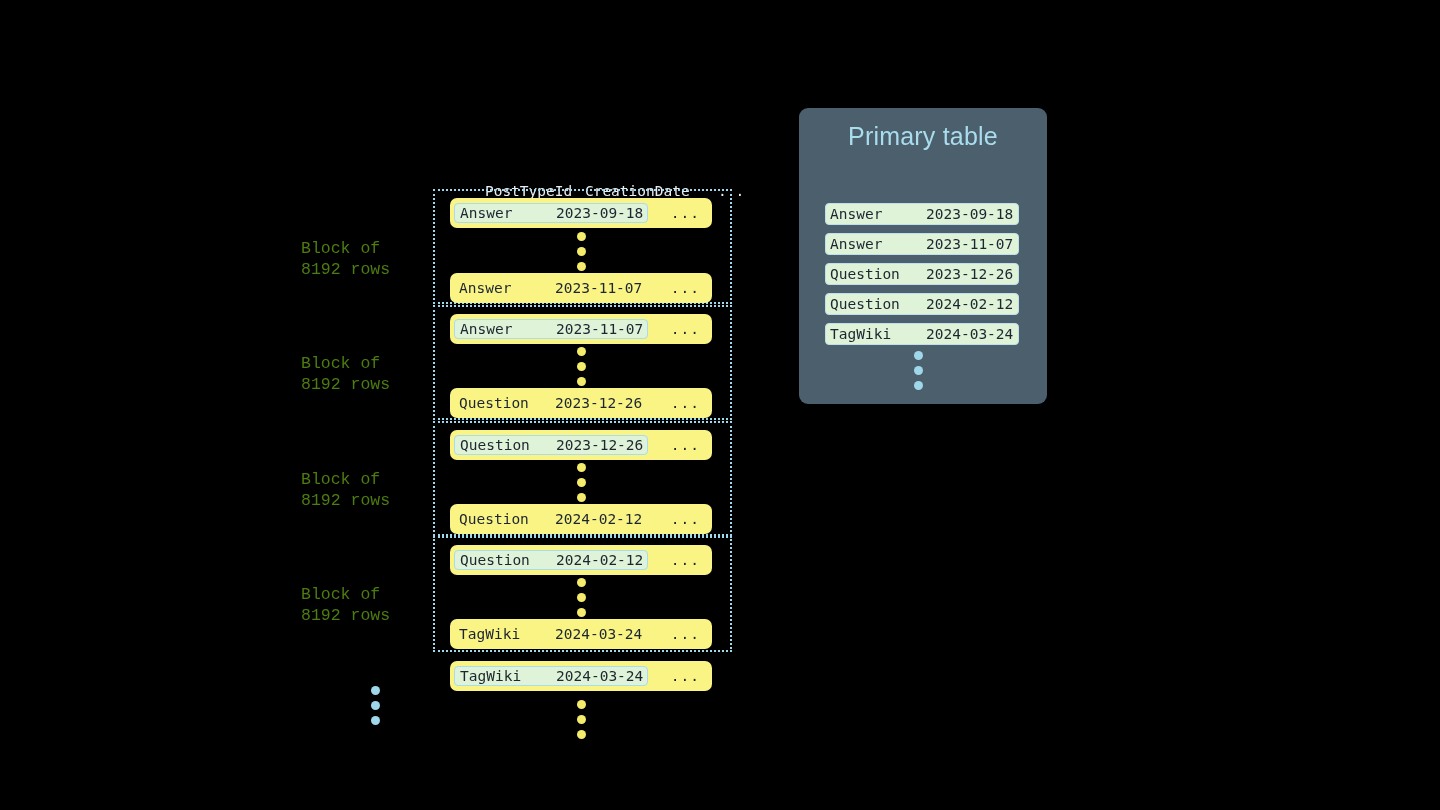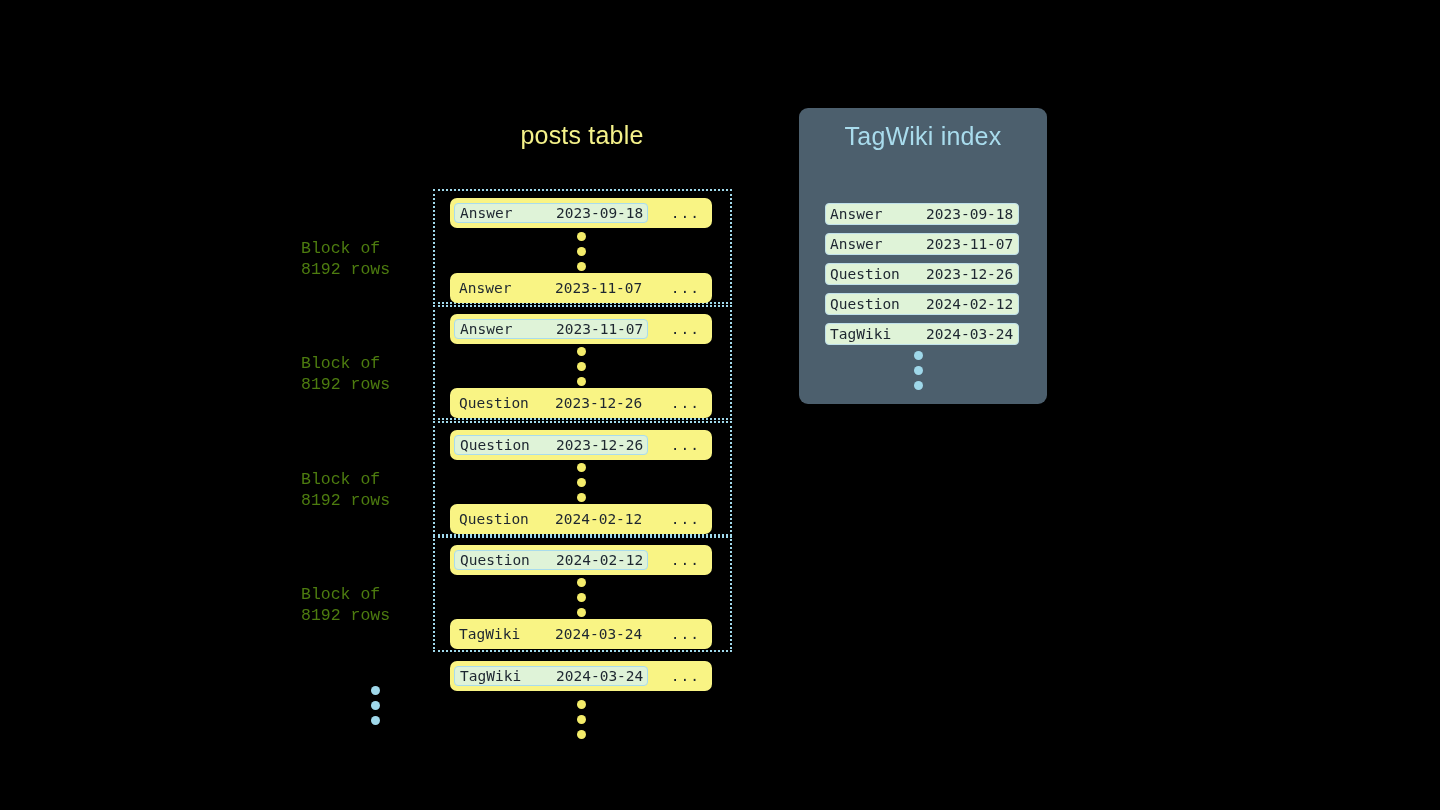--- a/index.html
+++ b/index.html
@@ -98,22 +98,24 @@
     display:flex;align-items:center;padding-left:4px;
   }
   .index-row .k{display:inline-block;width:96px;}
   .index-row .v{display:inline-block;}
 </style>
 </head>
 <body>
 
 <div class="stage">
 
-  <div class="posts-title">posts table</div>
-
+
+  <div class="col-head posts-head">
+    <span class="c1">PostTypeId</span><span class="c2">CreationDate</span><span class="c3">...</span>
+  </div>
 
   <div class="block" style="top:189px;height:115px;"></div>
   <div class="block-label" style="left:301px;top:238px;">
     <div>Block of</div>
     <div>8192 rows</div>
   </div>
   <div class="row marked" style="top:198px;">
     <span class="cells"><span class="k">Answer</span><span class="v">2023-09-18</span></span>
     <span class="dots3">...</span>
   </div>
@@ -194,21 +196,21 @@
       <span></span>
       <span></span>
   </div>
   <div class="vdots blue" style="left:371px;top:686px;">
     <span></span>
       <span></span>
       <span></span>
   </div>
 
   <div class="index-panel"></div>
-  <div class="index-title">TagWiki index</div>
+  <div class="index-title">Primary table</div>
 
   <div class="index-row" style="top:203px;">
     <span class="k">Answer</span><span class="v">2023-09-18</span>
   </div>
   <div class="index-row" style="top:233px;">
     <span class="k">Answer</span><span class="v">2023-11-07</span>
   </div>
   <div class="index-row" style="top:263px;">
     <span class="k">Question</span><span class="v">2023-12-26</span>
   </div>

